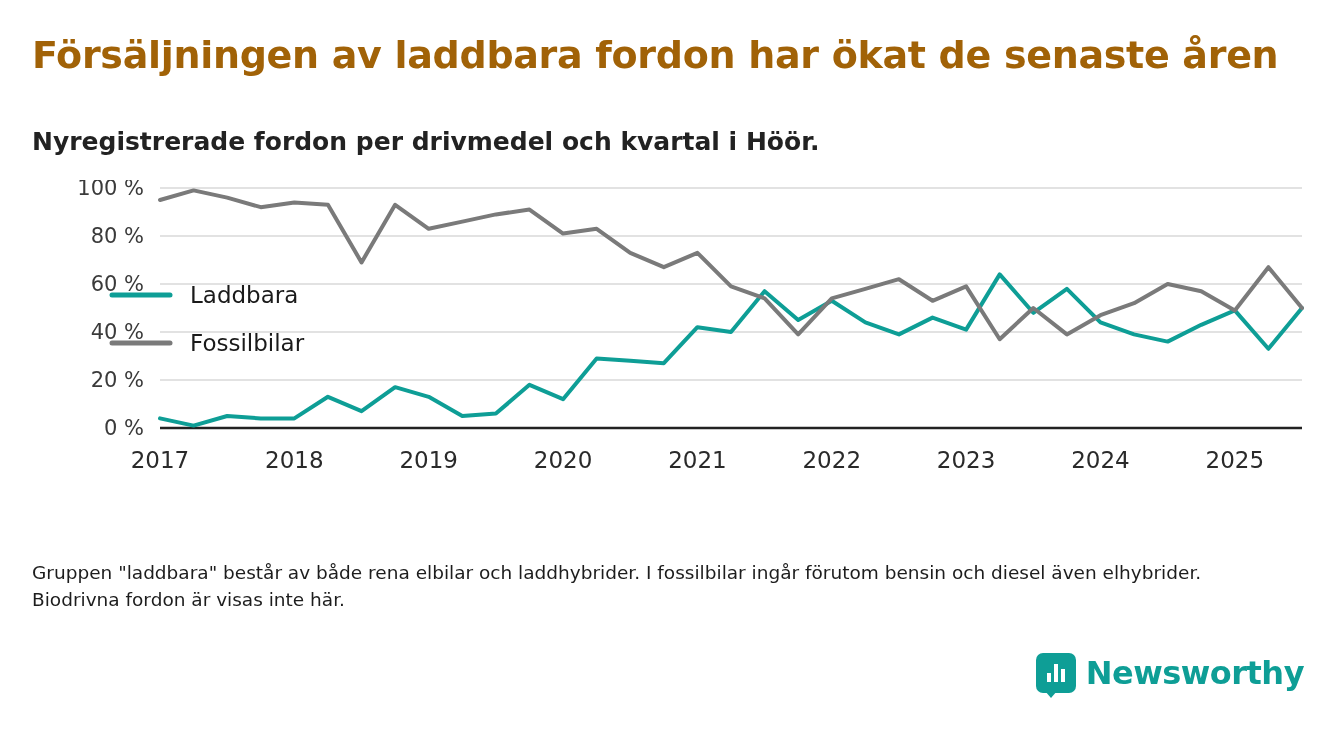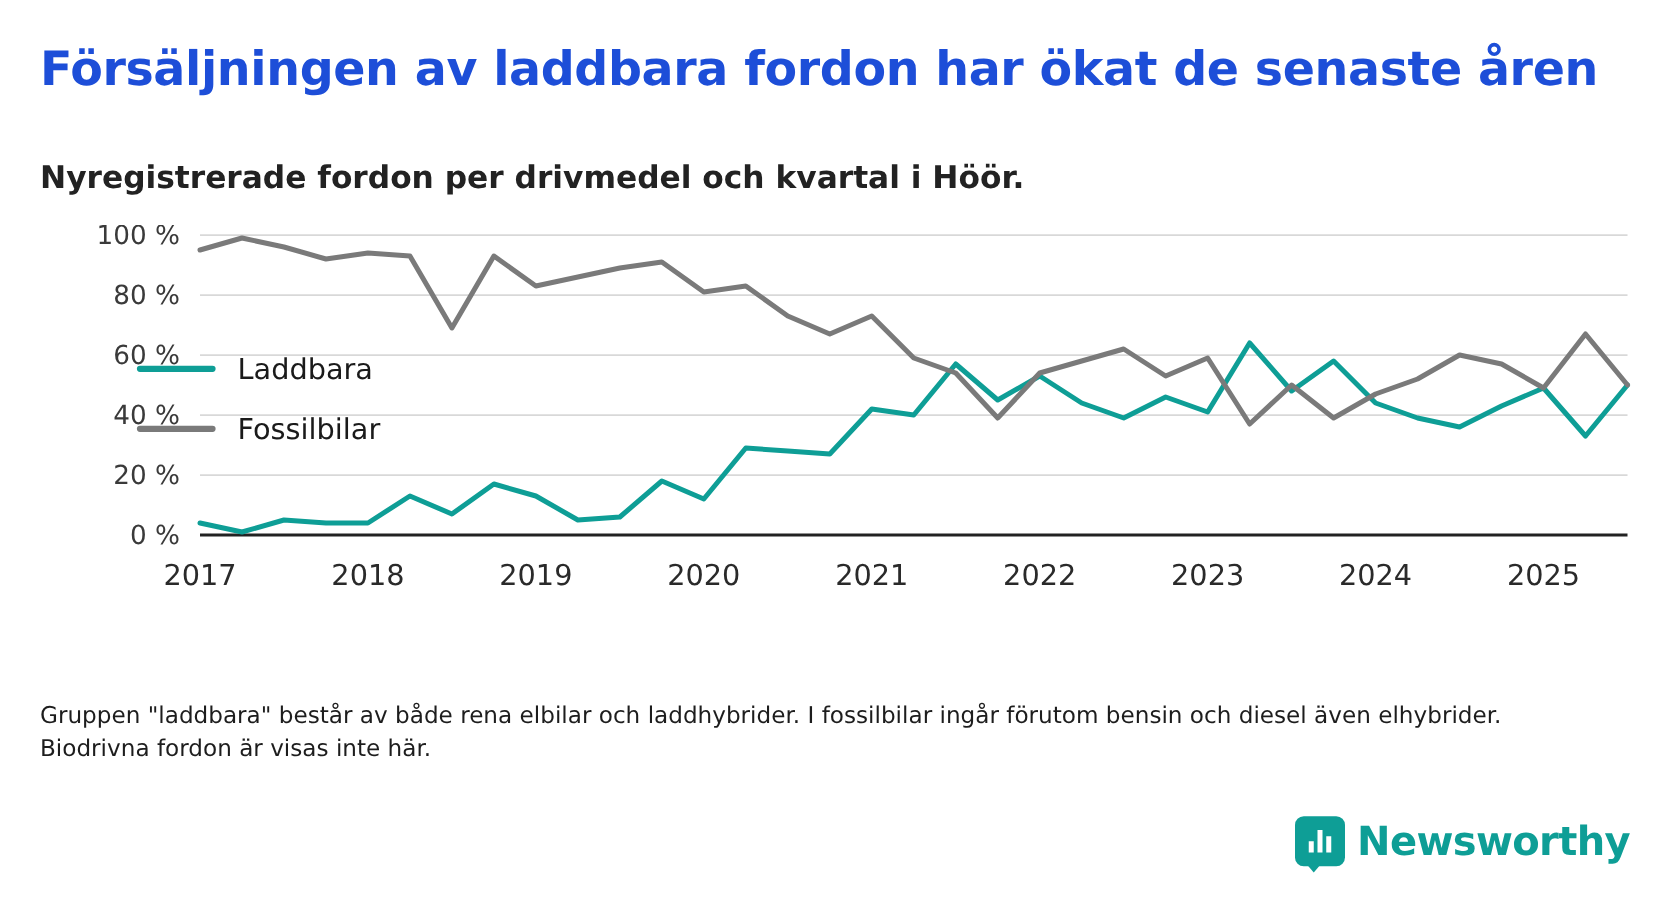--- a/index.html
+++ b/index.html
@@ -22,21 +22,21 @@
     box-sizing: border-box;
     padding: 0 32px;
   }
   .title {
     position: absolute;
     left: 32px;
     top: 34px;
     font-size: 38px;
     font-weight: bold;
     letter-spacing: -0.3px;
-    color: #1d4ed8;
+    color: #a16207;
     line-height: 1.15;
   }
   .subtitle {
     position: absolute;
     left: 32px;
     top: 127px;
     font-size: 25px;
     font-weight: bold;
     color: #222222;
   }

